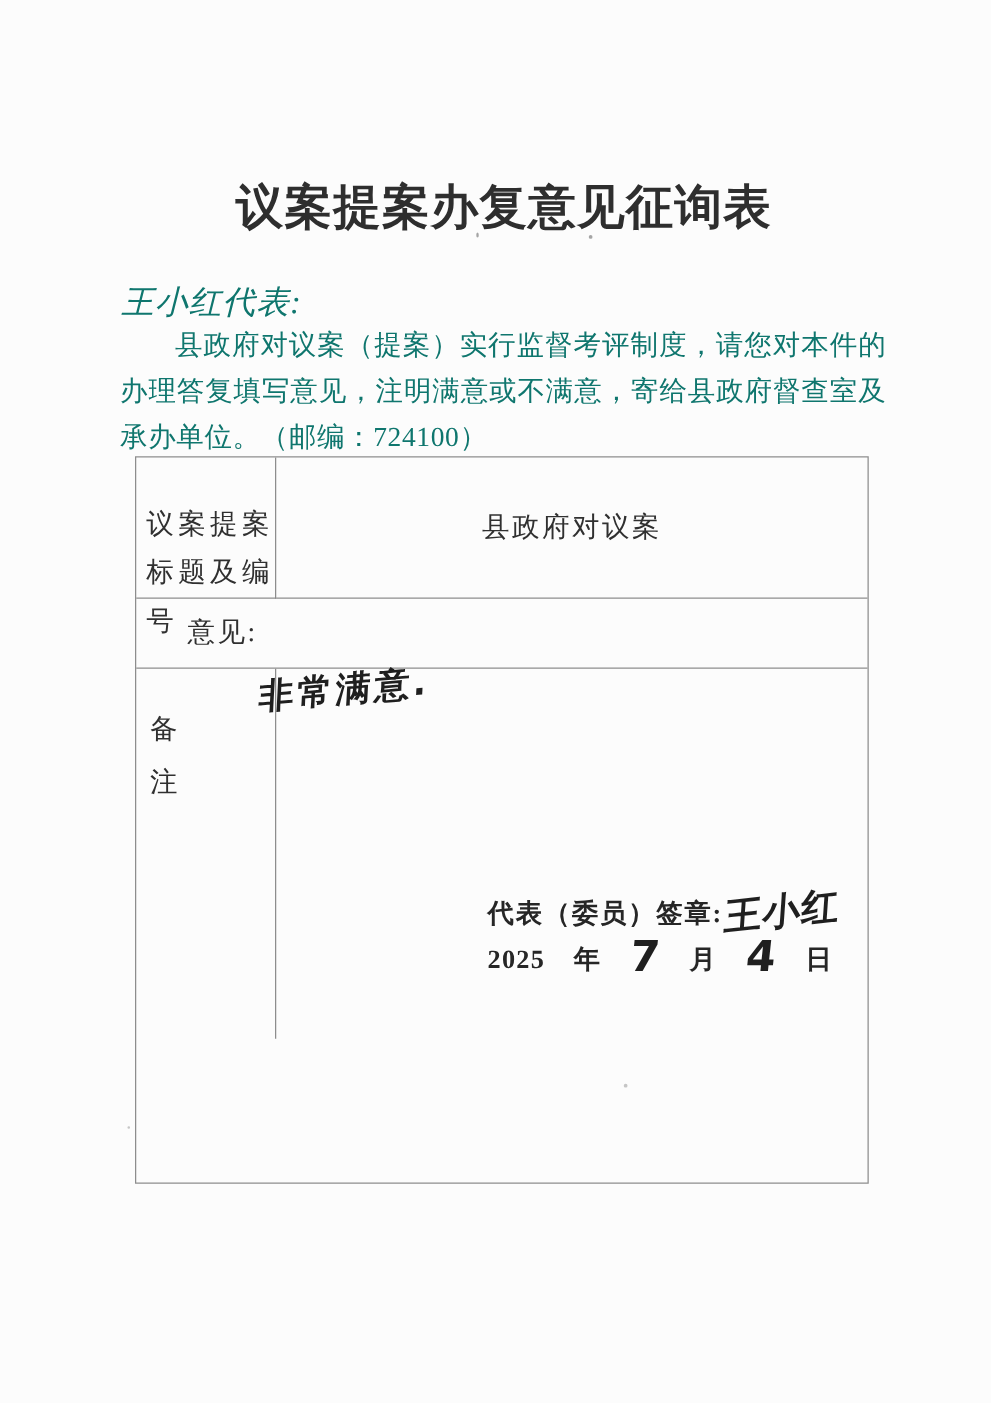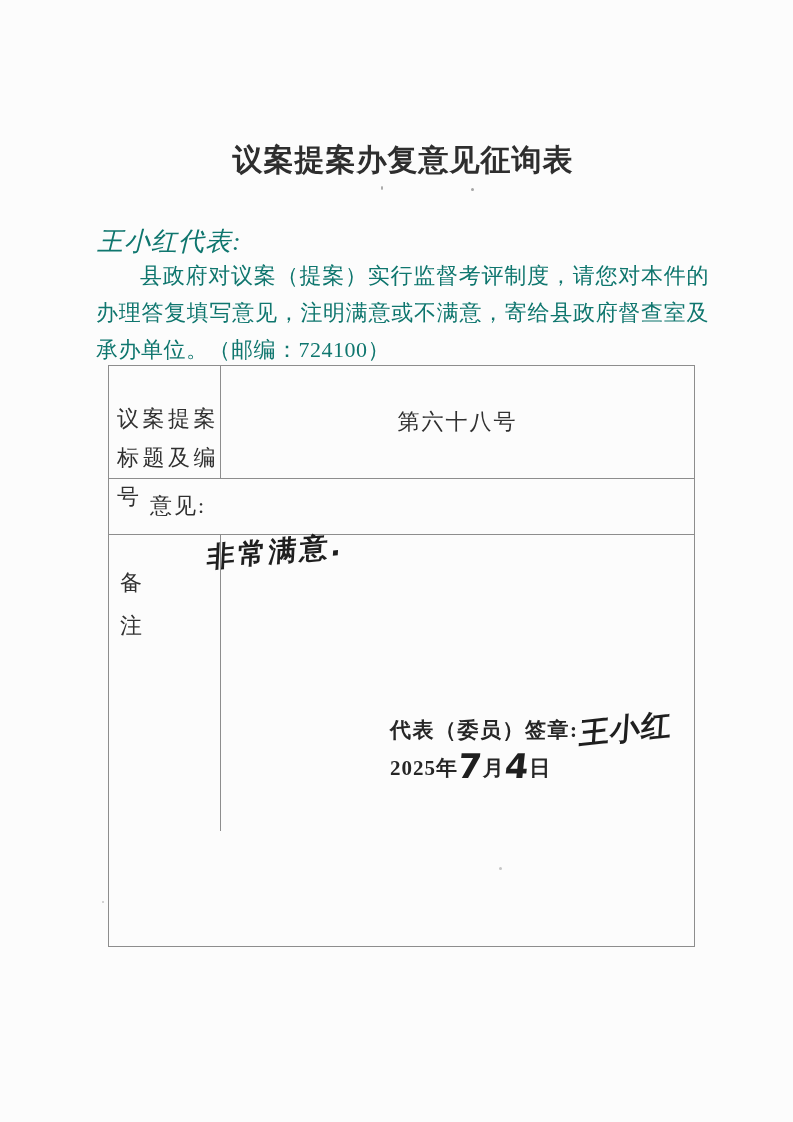--- a/index.html
+++ b/index.html
@@ -10,21 +10,21 @@
     margin:0 auto;
     background:#fcfcfc;
     color:#333;
     font-family:"Liberation Serif","DejaVu Serif",serif;
     overflow:hidden;
   }
   
   .doc-title {
     position:absolute; left:97px; top:140px; width:612px;
     text-align:center;
-    font-size:30px; font-weight:700; color:#2e2e2e;
+    font-size:38px; font-weight:700; color:#2e2e2e;
     letter-spacing:1px;
   }
   .salutation {
     position:absolute; left:97px; top:224px;
     font-size:26px; letter-spacing:1px; color:#0f766e;font-style:italic;
   }
   .intro-paragraph {
     position:absolute; left:96px; top:257px; width:613px;
     font-size:22px; line-height:37px;
     text-align:justify; text-indent:2em;
@@ -84,21 +84,21 @@
     font-size:21px; letter-spacing:1.5px; font-weight:600; color:#262626;
   }
   .signature-name {
     display:inline-block;
     font-size:30px; letter-spacing:1px;
     transform:rotate(-6deg) skewX(-10deg) translateY(-3px);
     vertical-align:middle;
   }
   .date-line {
     position:absolute; left:281px; top:267px;
-    display:inline-flex; align-items:baseline; column-gap:0;
+    display:inline-flex; align-items:baseline; column-gap:23px;
     font-size:21px; letter-spacing:1px; font-weight:600; color:#262626;
   }
   .hand-digit {
     display:inline-block; font-size:34px; line-height:1;
     transform:skewX(-6deg); position:relative; top:3px;
   }
   .remarks-label-cell { padding:26px 0 0 7px; line-height:43px;text-align:right; }
   .remarks-label-inner { display:block; width:26px; }
   
   .speck {
@@ -121,21 +121,21 @@
 
   <div class="intro-paragraph">县政府对议案（提案）实行监督考评制度，请您对本件的办理答复填写意见，注明满意或不满意，寄给县政府督查室及承办单位。（邮编：724100）</div>
 
   <div class="form-table">
 
     <div class="cell br bb label-cell-multiline">
       <span class="label-inner">议案提案标题及编号</span>
     </div>
 
     <div class="cell bb value-cell-center">
-      <span>第六十八号</span>
+      <span>县政府对议案</span>
     </div>
 
     <div class="cell bb opinion-cell">
       <span class="opinion-label">意见:</span>
 
       <span class="handwriting opinion-handwriting">非常满意.</span>
 
       <div class="signature-line">
         <span>代表（委员）签章:</span><span class="handwriting signature-name">王小红</span>
       </div>

